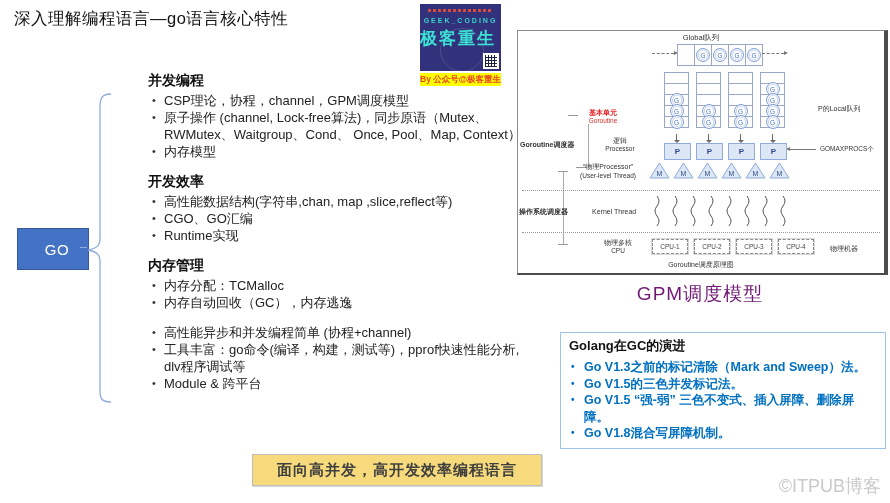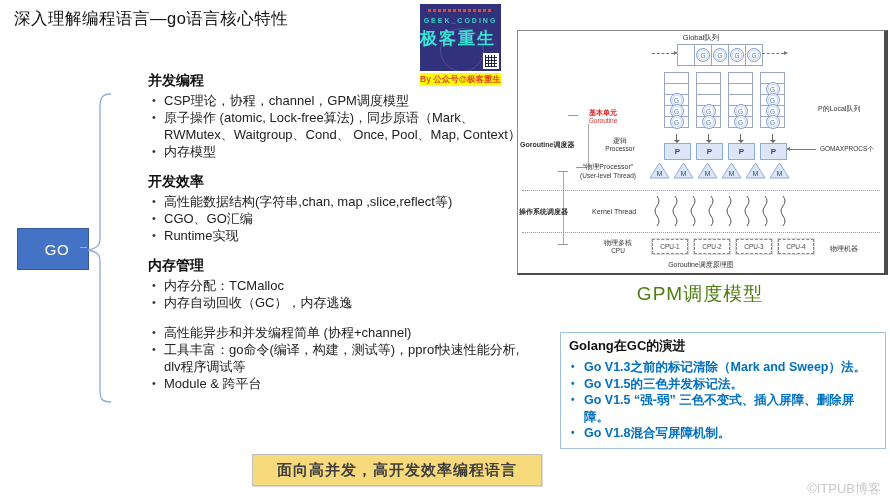--- a/index.html
+++ b/index.html
@@ -81,35 +81,35 @@
   #basic-unit-en{left:62px;top:86px;width:46px;text-align:center;color:#d03030;font-size:6.5px;}
   #lbl-logical{left:80px;top:105px;width:44px;text-align:center;}
   #lbl-processor{left:80px;top:114px;width:44px;text-align:center;font-size:6.5px;}
   #lbl-pp{left:50px;top:131px;width:80px;text-align:center;}
   #lbl-ult{left:58px;top:141px;width:64px;text-align:center;font-size:6.5px;white-space:normal!important;}
   #lbl-cpu1{left:78px;top:207px;width:44px;text-align:center;}
   #lbl-cpu2{left:78px;top:216px;width:44px;text-align:center;font-size:6.5px;}
   #inner-caption{left:0;bottom:3px;width:100%;text-align:center;}
 
   #diagram-caption{left:517px;top:281px;width:366px;text-align:center;
-     font-size:19px;color:#4d7c0f;letter-spacing:1px;}
+     font-size:19px;color:#701a75;letter-spacing:1px;}
 
   
   #gc-box{left:560px;top:332px;width:326px;background:#fff;border:1.5px solid #9dc3e6;
      box-sizing:border-box;padding:4px 8px 6px 8px;}
   #gc-title{font-size:13px;font-weight:bold;color:#111;margin-bottom:4px;}
   .gc-bullet{display:flex;font-size:12.5px;line-height:16.5px;color:#0070c0;font-weight:bold;}
   .gc-bullet .dot{width:13px;flex:0 0 13px;font-size:10px;margin-left:2px;}
   .gc-bullet .btxt{flex:1;}
 
   
   #banner{left:252px;top:454px;width:288px;height:30px;background:#f6da7c;border:1px solid #bdbdbd;
      box-shadow:1px 1px 0 #d9d9d9;color:#3f3f3f;font-size:15px;font-weight:bold;
      display:flex;align-items:center;justify-content:center;letter-spacing:1px;}
-  #watermark{right:9px;bottom:5px;font-size:13px;color:#c9c9c9;margin-left:38px;}
+  #watermark{right:9px;bottom:5px;font-size:18px;color:#c9c9c9;margin-left:38px;}
 </style>
 </head>
 <body>
 
 <div class="abs" id="page-title">深入理解编程语言—go语言核心特性</div>
 
 <div class="abs" id="brand-badge">
   <div id="badge-accent-line"></div>
   <div id="badge-circle"></div>
   <div id="geek-coding-label">GEEK_CODING</div>
@@ -128,21 +128,21 @@
 
 <div class="abs" id="sections-root">
     <div class="sec">
       <div class="sec-h">并发编程</div>
       <div class="bullet bold">
         <span class="dot">•</span>
         <span class="btxt">CSP理论，协程，channel，GPM调度模型</span>
       </div>
       <div class="bullet">
         <span class="dot">•</span>
-        <span class="btxt">原子操作 (atomic,  Lock-free算法)，同步原语（Mark、RWMutex、Waitgroup、Cond、 Once, Pool、Map, Context）</span>
+        <span class="btxt">原子操作 (channel,  Lock-free算法)，同步原语（Mutex、RWMutex、Waitgroup、Cond、 Once, Pool、Map, Context）</span>
       </div>
       <div class="bullet">
         <span class="dot">•</span>
         <span class="btxt">内存模型</span>
       </div>
     </div>
     <div class="sec">
       <div class="sec-h">开发效率</div>
       <div class="bullet">
         <span class="dot">•</span>

